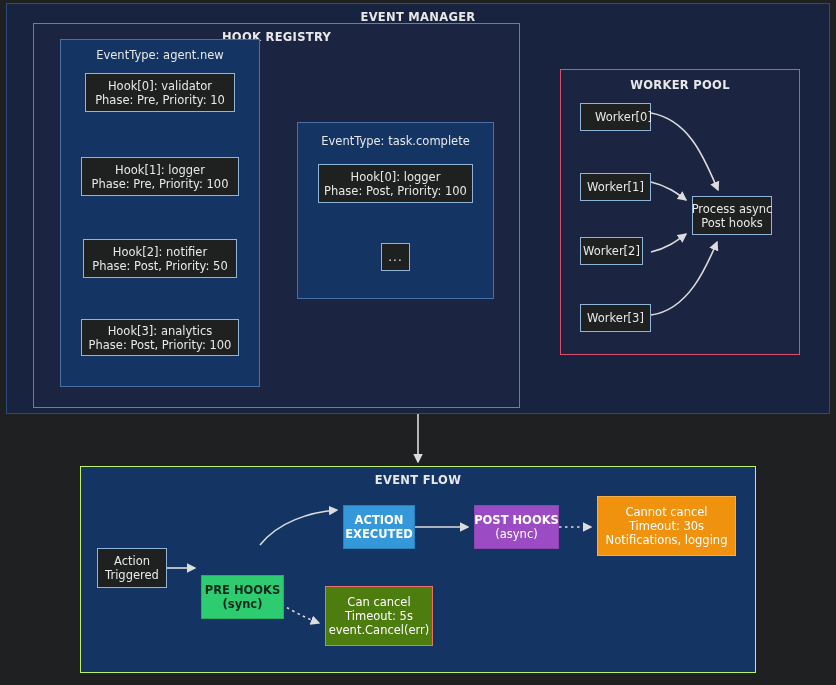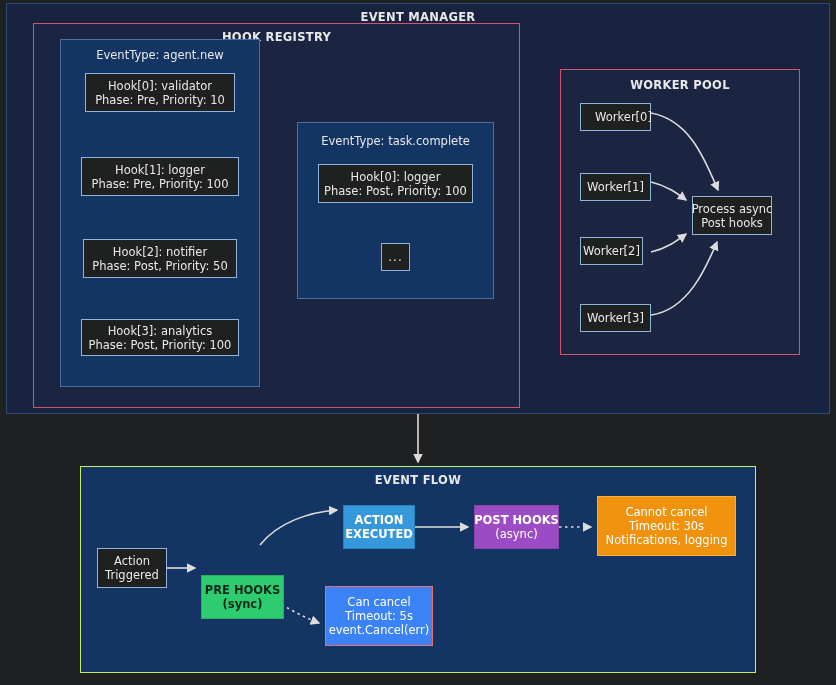--- a/index.html
+++ b/index.html
@@ -150,21 +150,21 @@
     left: 474px; top: 505px; width: 85px; height: 44px;
     background: #9b4bc4; border-color: #8e44ad; color: #ffffff;
   }
   #flow-post-hooks .line1 { font-weight: bold; }
   #flow-cannot-cancel {
     left: 597px; top: 496px; width: 139px; height: 60px;
     background: #f0920e; border-color: #f5b041; color: #ffffff; align-items: center;
   }
   #flow-can-cancel {
     left: 325px; top: 586px; width: 108px; height: 60px;
-    background: #3b82f6; border-color: #ec7063; color: #ffffff;
+    background: #4d7c0f; border-color: #ec7063; color: #ffffff;
   }
   #flow-pre-hooks .line1, #flow-action-executed .line1 { font-weight: bold; }
 </style>
 </head>
 <body>
 
 <div class="canvas">
 
   <div class="cluster" id="event-manager">
     <div class="cluster-title">EVENT MANAGER</div>

